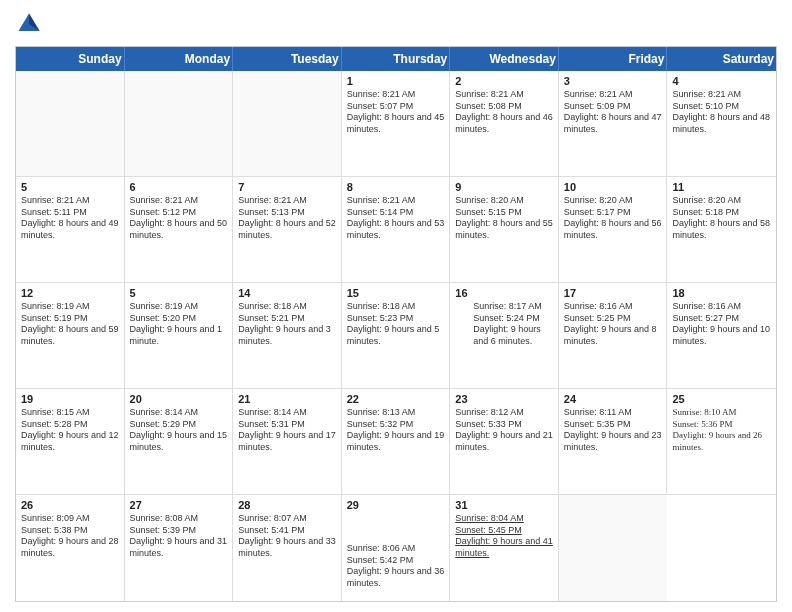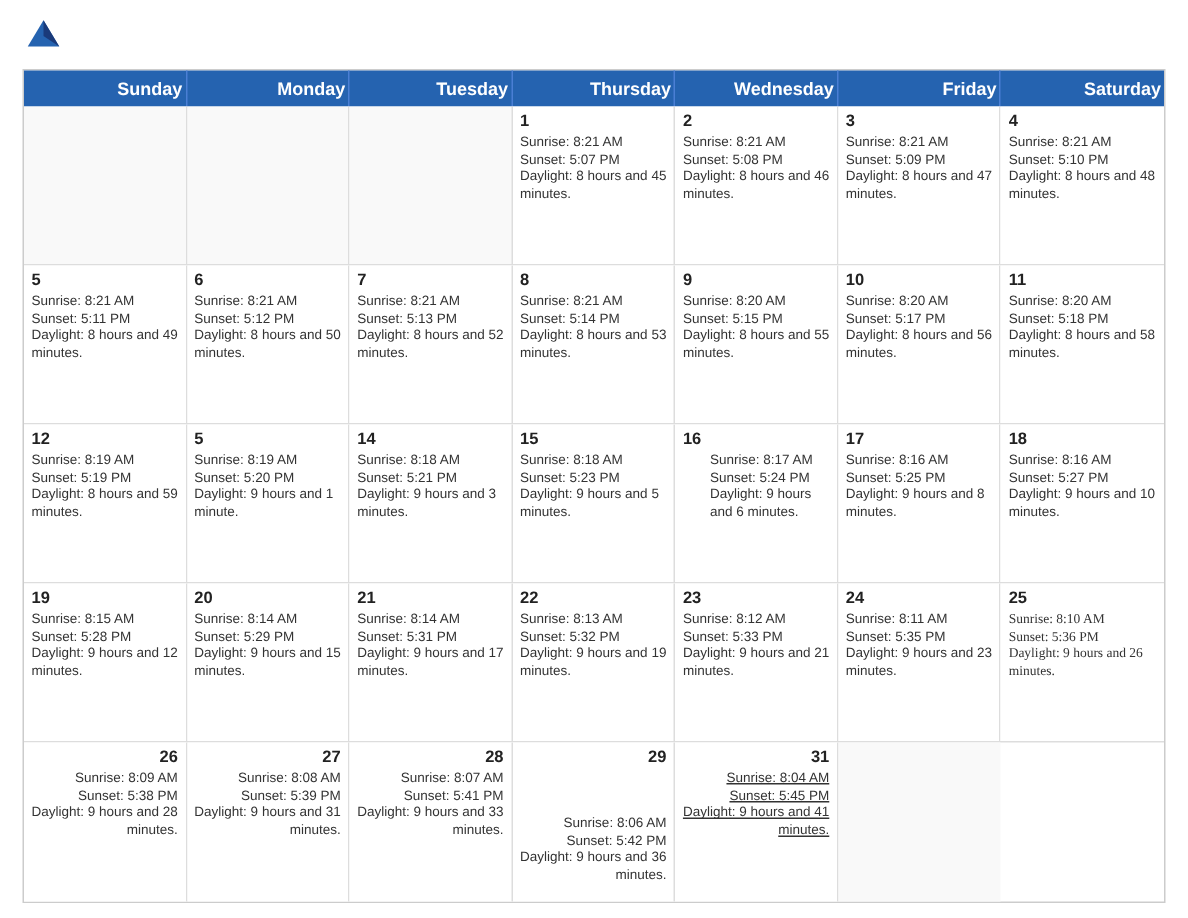--- a/index.html
+++ b/index.html
@@ -82,21 +82,21 @@
     .cal-body {
       flex: 1;
       display: grid;
       grid-template-rows: repeat(5, 1fr);
     }
     .cal-row {
       display: grid;
       grid-template-columns: repeat(7, 1fr);
       border-bottom: 1px solid #ddd;
     }
-    .cal-row:last-child { border-bottom: none; text-align: right; }
+    .cal-row:last-child { border-bottom: none; }
     .cal-cell {
       border-right: 1px solid #ddd;
       padding: 4px 5px;
       font-size: 9.5px;
       color: #333;
       vertical-align: top;
       min-height: 0;
       background: #fff;
     }
     .cal-cell:last-child { border-right: none; }

